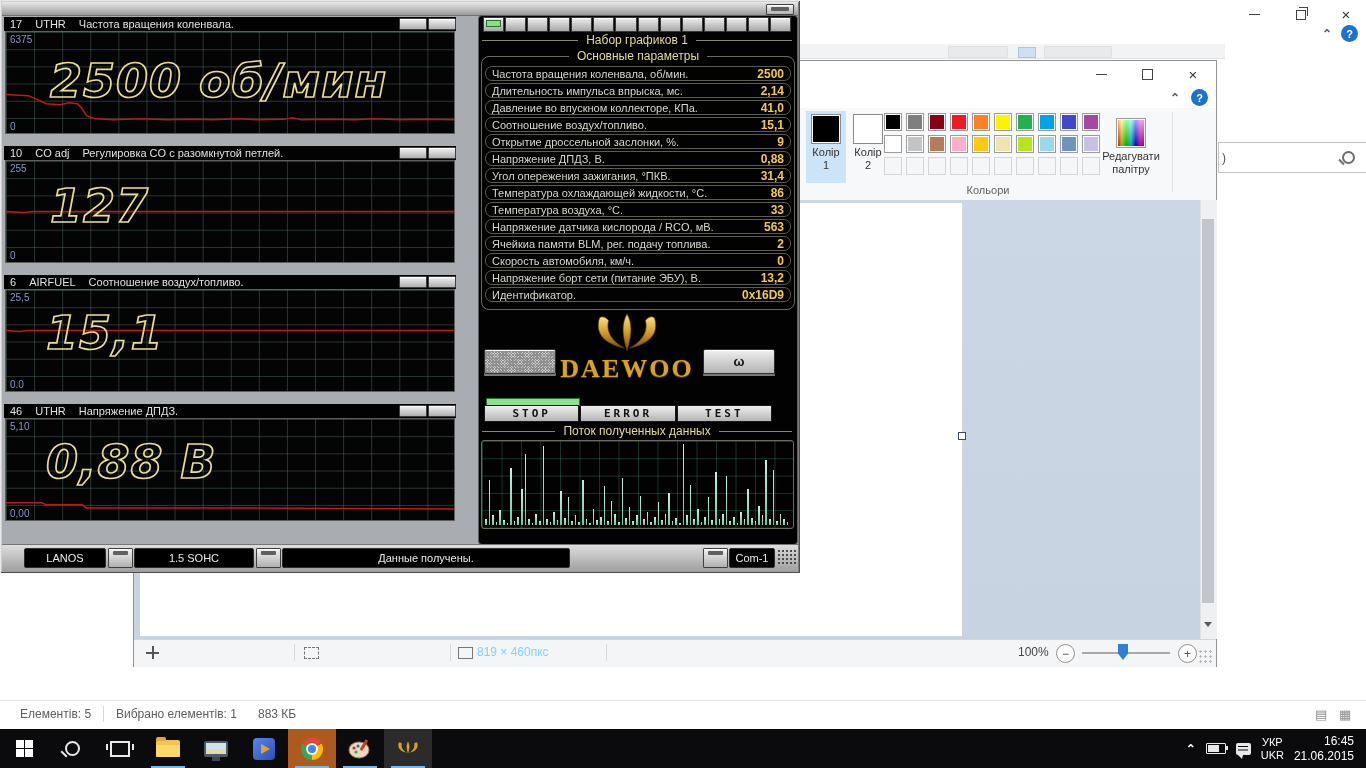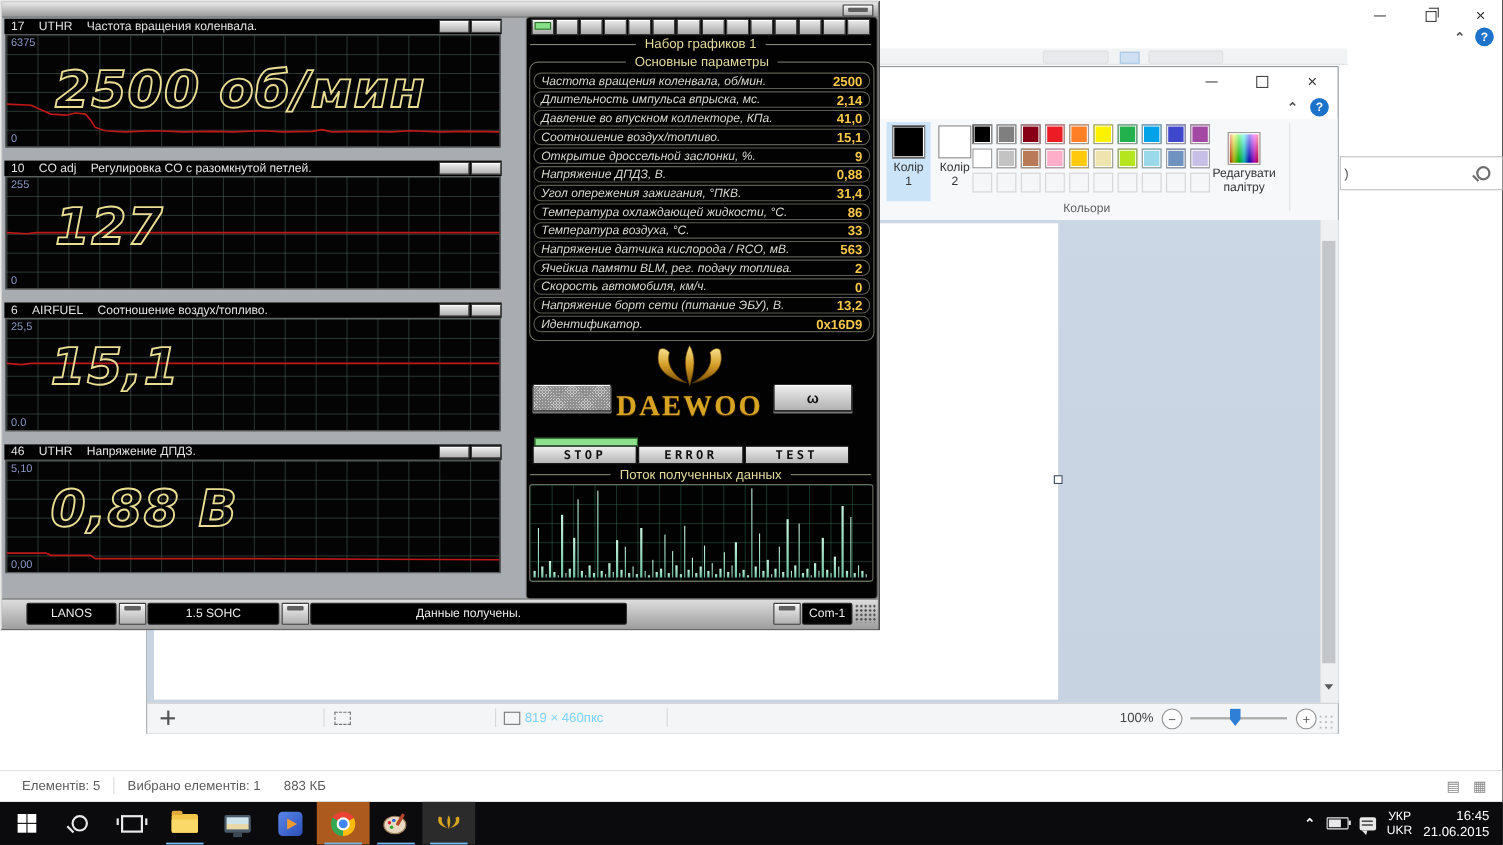--- a/index.html
+++ b/index.html
@@ -72,21 +72,21 @@
   .rpanel{background:#020202;border:1px solid #5f5f5f;border-radius:4px;}
   .dtabs{display:flex;gap:1px;}
   .dtab{flex:1;height:13px;background:linear-gradient(#ededed,#a8a8a8);border:1px solid #3a3a3a;box-shadow:inset 0 1px 0 #fff;position:relative;}
   .dtab .led{position:absolute;left:2px;right:2px;top:2px;height:5px;background:#86e086;border:1px solid #2c6e2c;}
   .hline{display:flex;align-items:center;gap:8px;color:#e3da9e;font-size:12px;white-space:nowrap;}
   .hline:before,.hline:after{content:"";flex:1;height:1px;background:#87877a;}
   .sect{border:1px solid #6b6b62;border-radius:8px;background:#020202;}
   .sect-legend{position:absolute;top:-8px;left:0;right:0;display:flex;justify-content:center;}
   .sect-legend span{background:#020202;padding:0 8px;color:#e3da9e;font-size:12px;}
   .prow{display:flex;justify-content:space-between;align-items:center;height:13px;border:1px solid #5c5c52;border-radius:7px;margin:0 3px 2px;padding:0 6px;}
-  .plbl{color:#d8d8d0;font-size:11px;white-space:nowrap;font-style:italic;}
+  .plbl{color:#d8d8d0;font-size:11px;white-space:nowrap;}
   .pval{color:#f6c94a;font-size:12px;font-weight:bold;}
   .tabbtn{background:linear-gradient(#efefef,#b2b2b2);border:1px solid #2e2e2e;box-shadow:inset 0 1px 0 #fff,0 2px 0 #7a7a7a;border-radius:2px 2px 1px 1px;display:flex;align-items:center;justify-content:center;}
   .dither{background-image:repeating-linear-gradient(45deg,#8f8f8f 0 1px,transparent 1px 2px),repeating-linear-gradient(-45deg,#8f8f8f 0 1px,transparent 1px 2px);}
   .brand{font-family:"Liberation Serif",serif;font-weight:bold;font-size:26px;letter-spacing:2px;color:#d7a422;text-shadow:0 1px 1px #5a3c06,0 0 2px #2e2303;text-align:center;}
   .led-strip{background:#8de08d;border:1px solid #2c6e2c;}
   .cbtn{flex:1;background:linear-gradient(#efefef,#b5b5b5);border:1px solid #1a1a1a;font:bold 11px "DejaVu Sans Mono",monospace;letter-spacing:3px;display:flex;align-items:center;justify-content:center;color:#111;}
   .stream{background:#020202;border:1px solid #6b6b62;border-radius:3px;box-sizing:border-box;
     background-image:linear-gradient(to right,rgba(46,118,86,.45) 1px,transparent 1px),linear-gradient(to bottom,rgba(46,118,86,.45) 1px,transparent 1px);
     background-size:19.5px 17.3px;}
   .streambars{position:absolute;left:3px;right:3px;top:3px;bottom:3px;display:flex;align-items:flex-end;}
@@ -211,21 +211,21 @@
         <div class="swatch empty"></div>
         <div class="swatch empty"></div>
         <div class="swatch empty"></div>
         <div class="swatch empty"></div>
         <div class="swatch empty"></div>
         <div class="swatch empty"></div>
         <div class="swatch empty"></div>
         <div class="swatch empty"></div>
         <div class="swatch empty"></div>
       </div>
-    <div class="abs editpal" style="left:1094px;top:117px;width:74px;height:82px;">
+    <div class="abs editpal" style="left:1094px;top:94px;width:74px;height:82px;justify-content:flex-end;">
       <span class="rainbow" style="margin:3px 0 2px;"></span>
       <span style="width:70px;">Редагувати палітру</span>
     </div>
     <div class="abs" style="left:1172px;top:112px;width:1px;height:80px;background:#e2e2e2;"></div>
     <div class="abs grouplbl" style="left:805px;top:184px;width:366px;">Кольори</div>
 
     <div class="abs canvas-bg" style="left:134px;top:200px;width:1082px;height:439px;"></div>
     <div class="abs white-canvas" style="left:140px;top:203px;width:822px;height:433px;"></div>
     <div class="abs sel-handle" style="left:958px;top:432px;width:8px;height:8px;"></div>
     <div class="abs sbar-track" style="left:1200px;top:200px;width:16px;height:439px;"></div>

